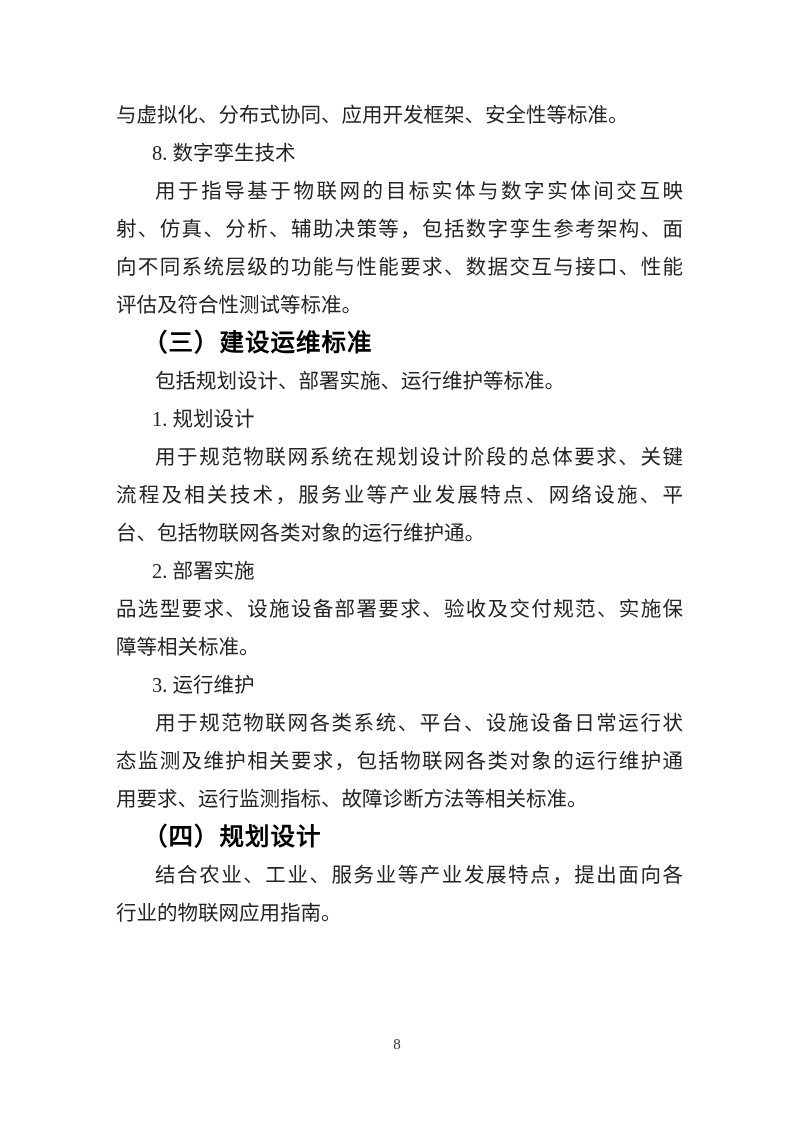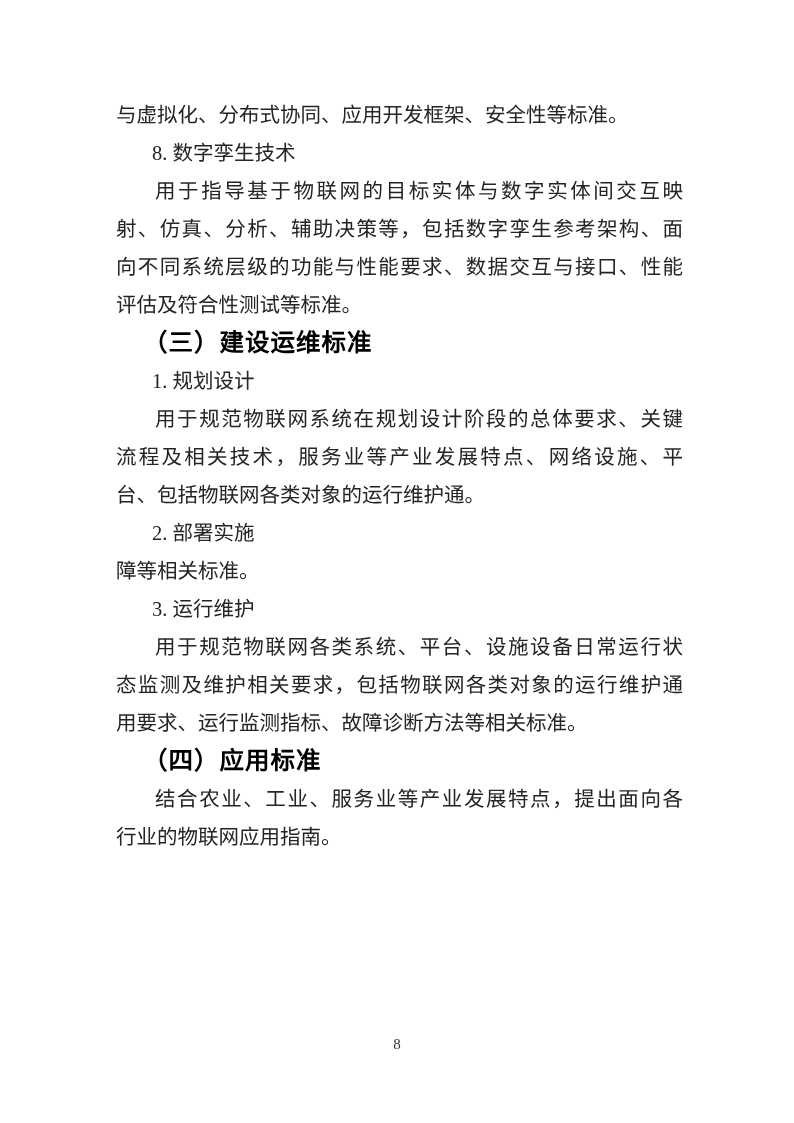--- a/index.html
+++ b/index.html
@@ -70,43 +70,47 @@
       <div class="block">
         <div class="line body indent">用于指导基于物联网的目标实体与数字实体间交互映</div>
         <div class="line body">射、仿真、分析、辅助决策等，包括数字孪生参考架构、面</div>
         <div class="line body">向不同系统层级的功能与性能要求、数据交互与接口、性能</div>
         <div class="line body last">评估及符合性测试等标准。</div>
       </div>
       <div class="block">
         <div class="line heading last indent">（三）建设运维标准</div>
       </div>
       <div class="block">
+        <div class="line body last indent">包括规划设计、部署实施、运行维护等标准。</div>
+      </div>
+      <div class="block">
         <div class="line numbered last indent">1. 规划设计</div>
       </div>
       <div class="block">
         <div class="line body indent">用于规范物联网系统在规划设计阶段的总体要求、关键</div>
         <div class="line body">流程及相关技术，服务业等产业发展特点、网络设施、平</div>
         <div class="line body last">台、包括物联网各类对象的运行维护通。</div>
       </div>
       <div class="block">
         <div class="line numbered last indent">2. 部署实施</div>
       </div>
       <div class="block">
+        <div class="line body">品选型要求、设施设备部署要求、验收及交付规范、实施保</div>
         <div class="line body last">障等相关标准。</div>
       </div>
       <div class="block">
         <div class="line numbered last indent">3. 运行维护</div>
       </div>
       <div class="block">
         <div class="line body indent">用于规范物联网各类系统、平台、设施设备日常运行状</div>
         <div class="line body">态监测及维护相关要求，包括物联网各类对象的运行维护通</div>
         <div class="line body last">用要求、运行监测指标、故障诊断方法等相关标准。</div>
       </div>
       <div class="block">
-        <div class="line heading last indent">（四）应用标准</div>
+        <div class="line heading last indent">（四）规划设计</div>
       </div>
       <div class="block">
         <div class="line body indent">结合农业、工业、服务业等产业发展特点，提出面向各</div>
         <div class="line body last">行业的物联网应用指南。</div>
       </div>
     </div>
   <div class="footer">8</div>
 </div>
 
 </body></html>

